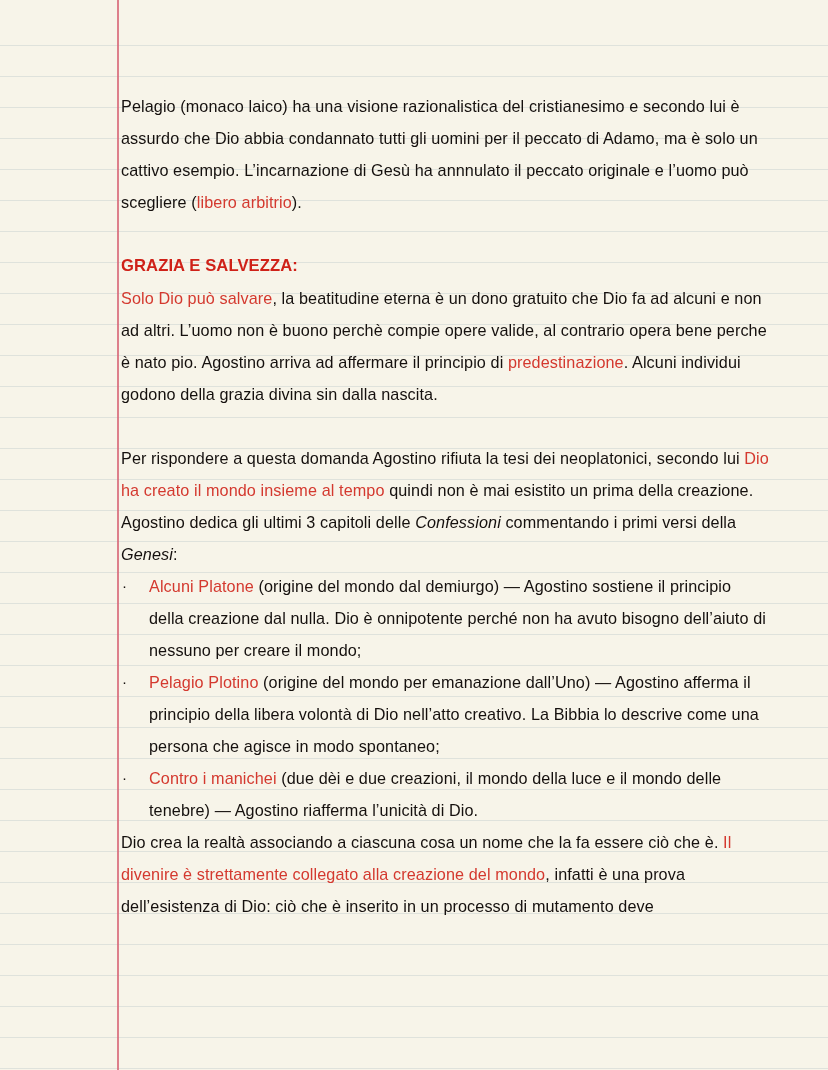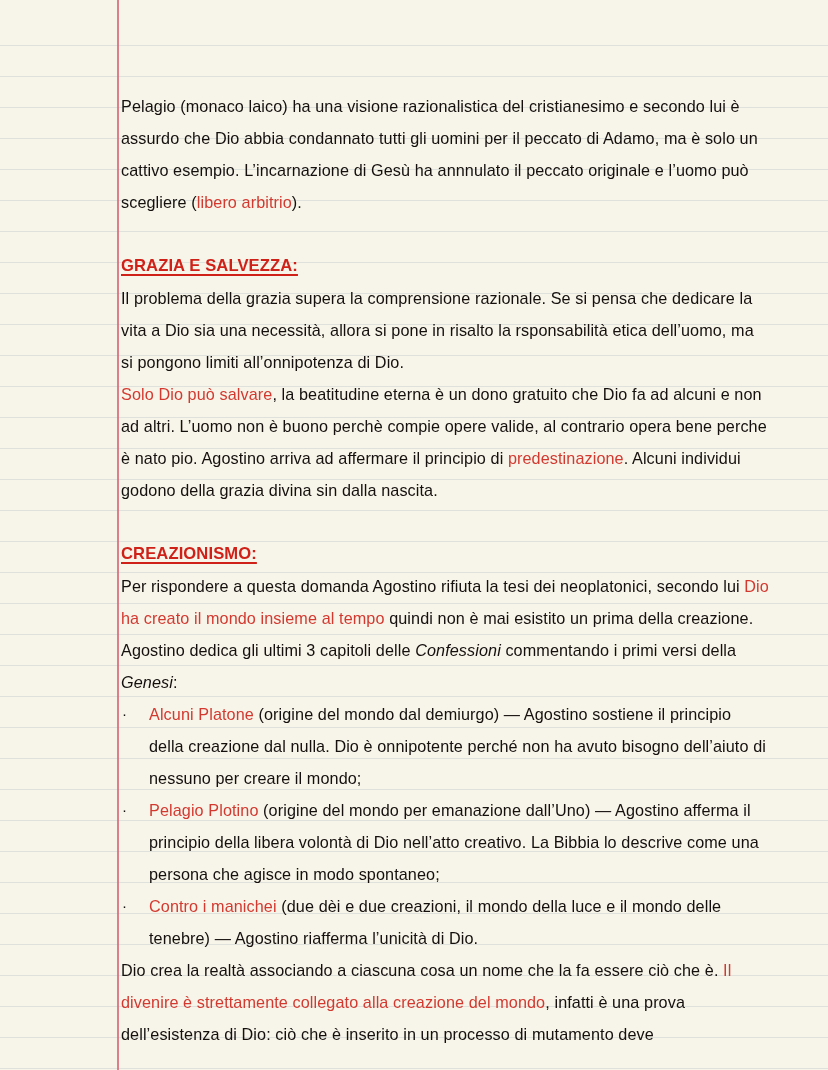--- a/index.html
+++ b/index.html
@@ -63,21 +63,20 @@
   h2.heading {
     margin: 0;
     padding: 0 0 0 3px;
     font-size: 16.6px;
     line-height: 32px;
     font-weight: bold;
     color: #cf2118;
     display: block;
   }
   h2.heading span.htext {
-    text-decoration: underline;
     text-decoration-thickness: 1.6px;
     text-underline-offset: 2.5px;
   }
 
   .red { color: #d4392f; }
   .ital { font-style: italic; }
 
   ul.bullets {
     margin: 0;
     padding: 0;
@@ -107,27 +106,25 @@
   <div id="margin-rule"></div>
 
   <div id="content">
 
     <p class="para"><span>Pelagio (monaco laico) ha una visione razionalistica del cristianesimo e secondo lui è assurdo che Dio abbia condannato tutti gli uomini per il peccato di Adamo, ma è solo un cattivo esempio. L’incarnazione di Gesù ha annnulato il peccato originale e l’uomo può scegliere (</span><span class="red">libero arbitrio</span><span>).</span></p>
 
     <div class="spacer-line"></div>
 
     <h2 class="heading"><span class="htext">GRAZIA E SALVEZZA:</span></h2>
 
-    <p class="para">Il problema della grazia supera la comprensione razionale. Se si pensa che dedicare la vita a Dio sia una necessità, allora si pone in risalto la rsponsabilità etica dell’uomo, ma si pongono limiti all’onnipotenza di Dio.</p>
 
     <p class="para"><span class="red">Solo Dio può salvare</span><span>, la beatitudine eterna è un dono gratuito che Dio fa ad alcuni e non ad altri. L’uomo non è buono perchè compie opere valide, al contrario opera bene perche è nato pio. Agostino arriva ad affermare il principio di </span><span class="red">predestinazione</span><span>. Alcuni individui godono della grazia divina sin dalla nascita.</span></p>
 
     <div class="spacer-line"></div>
 
-    <h2 class="heading"><span class="htext">CREAZIONISMO:</span></h2>
 
 
     <p class="para"><span>Per rispondere a questa domanda Agostino rifiuta la tesi dei neoplatonici, secondo lui </span><span class="red">Dio ha creato il mondo insieme al tempo</span><span> quindi non è mai esistito un prima della creazione. Agostino dedica gli ultimi 3 capitoli delle </span><span class="ital">Confessioni</span><span> commentando i primi versi della </span><span class="ital">Genesi</span><span>:</span></p>
 
     <ul class="bullets">
       <li><span class="bullet-dot">·</span><span class="red">Alcuni Platone</span><span> (origine del mondo dal demiurgo) — Agostino sostiene il principio della creazione dal nulla. Dio è onnipotente perché non ha avuto bisogno dell’aiuto di nessuno per creare il mondo;</span></li>
       <li><span class="bullet-dot">·</span><span class="red">Pelagio Plotino</span><span> (origine del mondo per emanazione dall’Uno) — Agostino afferma il principio della libera volontà di Dio nell’atto creativo. La Bibbia lo descrive come una persona che agisce in modo spontaneo;</span></li>
       <li><span class="bullet-dot">·</span><span class="red">Contro i manichei</span><span> (due dèi e due creazioni, il mondo della luce e il mondo delle tenebre) — Agostino riafferma l’unicità di Dio.</span></li>
     </ul>
 

